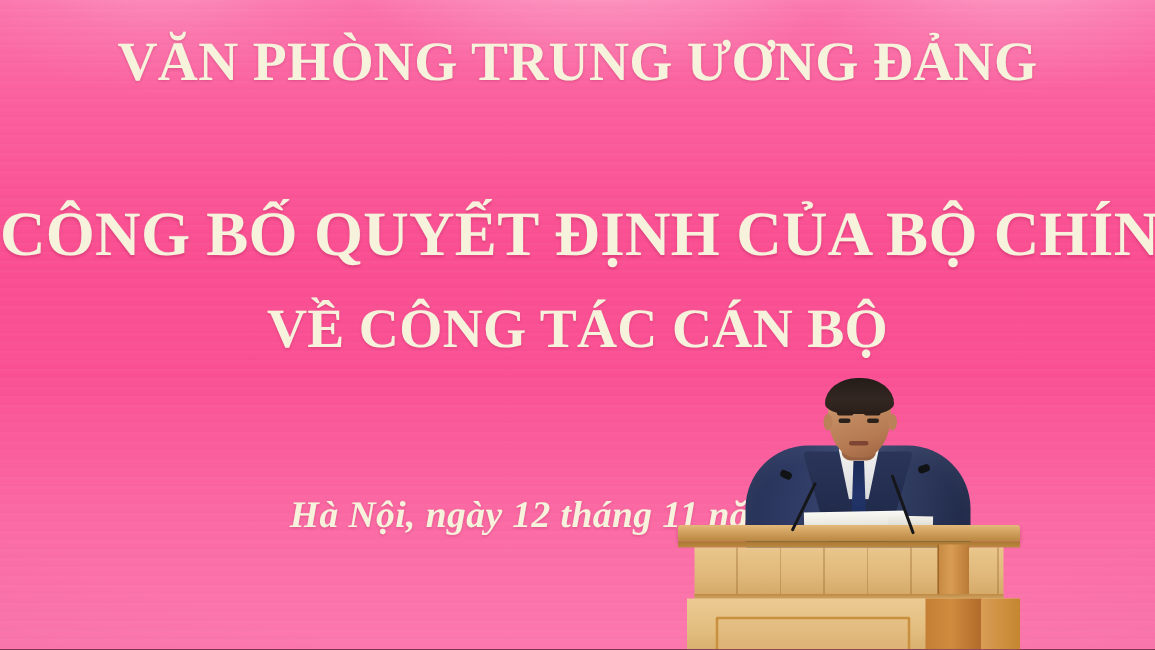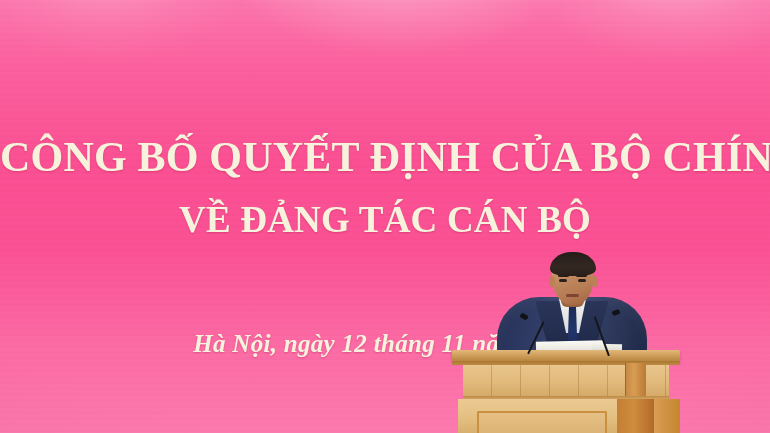--- a/index.html
+++ b/index.html
@@ -341,22 +341,23 @@
 </style>
 </head>
 <body>
 
 <div id="stage">
 
   <div class="backdrop"></div>
   <div class="backdrop-sheen"></div>
   <div class="backdrop-vignette"></div>
 
+  <div class="banner" id="line1">VĂN PHÒNG TRUNG ƯƠNG ĐẢNG</div>
   <div class="banner" id="line2">CÔNG BỐ QUYẾT ĐỊNH CỦA BỘ CHÍNH TRỊ</div>
-  <div class="banner" id="line3">VỀ ĐẢNG TÁC CÁN BỘ</div>
+  <div class="banner" id="line3">VỀ CÔNG TÁC CÁN BỘ</div>
   <div class="banner" id="dateline">Hà Nội, ngày 12 tháng 11 năm 2024</div>
 
   <div class="person">
     <div class="torso"></div>
     <div class="lapel-l"></div>
     <div class="lapel-r"></div>
     <div class="shirt"></div>
     <div class="tie"></div>
     <div class="neck"></div>
     <div class="head"></div>

